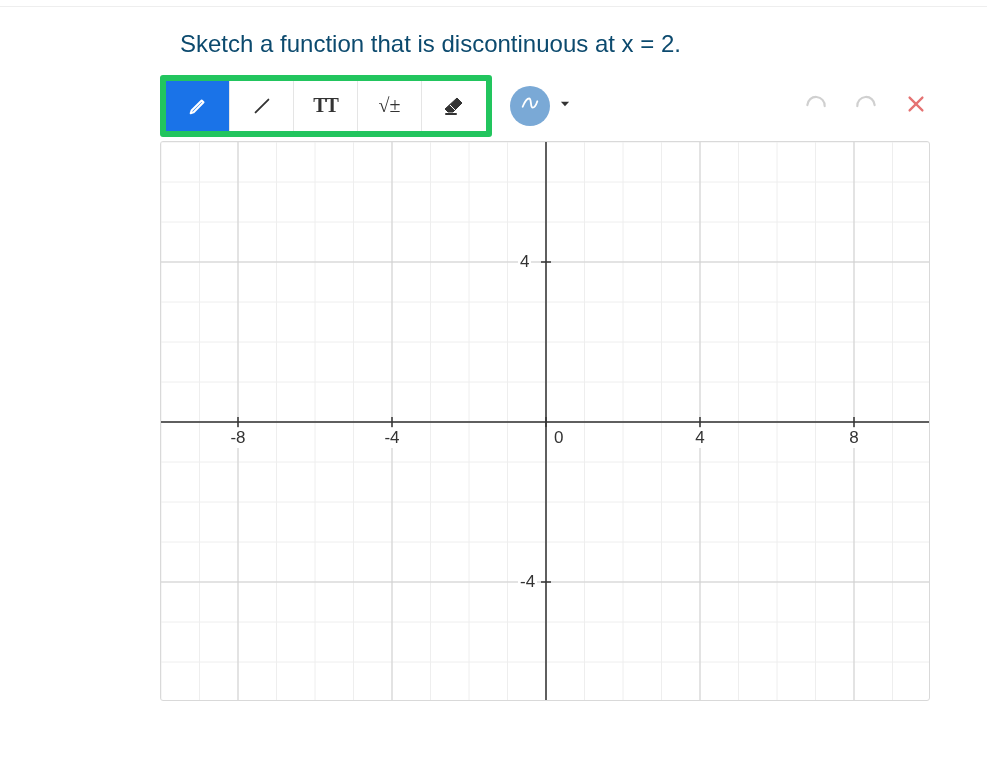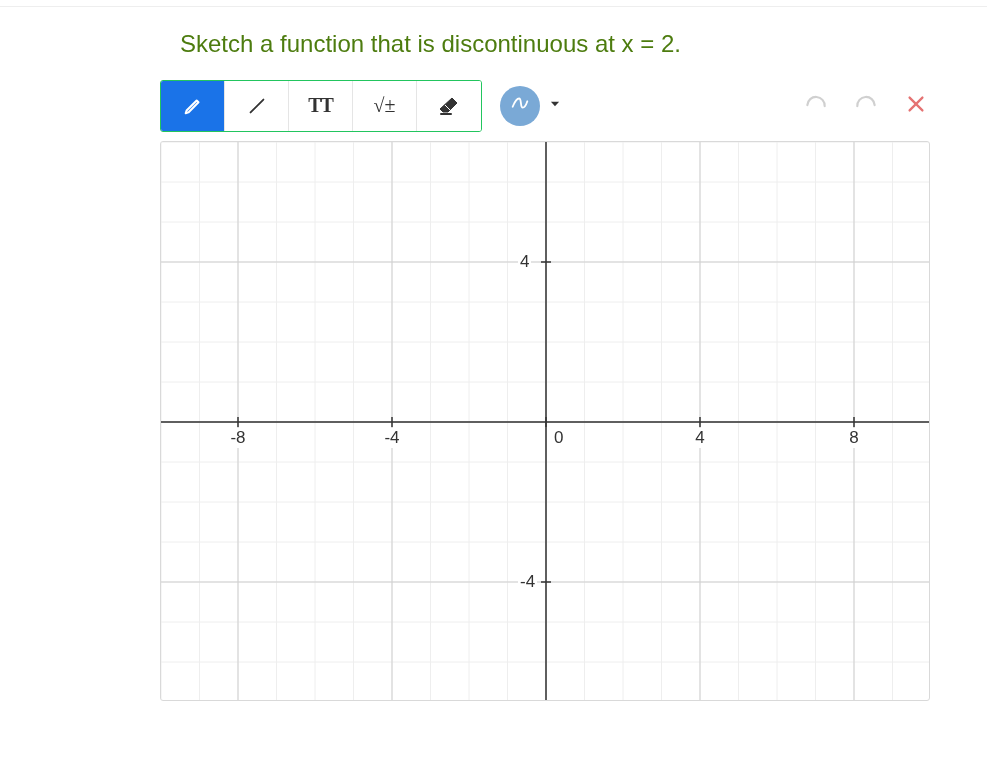--- a/index.html
+++ b/index.html
@@ -21,33 +21,33 @@
     background: #eee;
   }
   .container {
     position: absolute;
     left: 160px;
     top: 20px;
     width: 770px;
   }
   .prompt {
     font-size: 24px;
-    color: #4d7c0f;
+    color: #0c4a6e;
     margin: 10px 0 20px 20px;
     font-weight: 400;
   }
   .toolbar {
     display: flex;
     align-items: center;
     height: 55px;
     margin-bottom: 8px;
   }
   .tool-group {
     display: flex;
-    border: 1px solid #22c55e;
+    border: 6px solid #22c55e;
     border-radius: 3px;
     overflow: hidden;
     justify-content: space-between;
   }
   .tool-btn {
     width: 64px;
     height: 50px;
     display: flex;
     align-items: center;
     justify-content: center;

